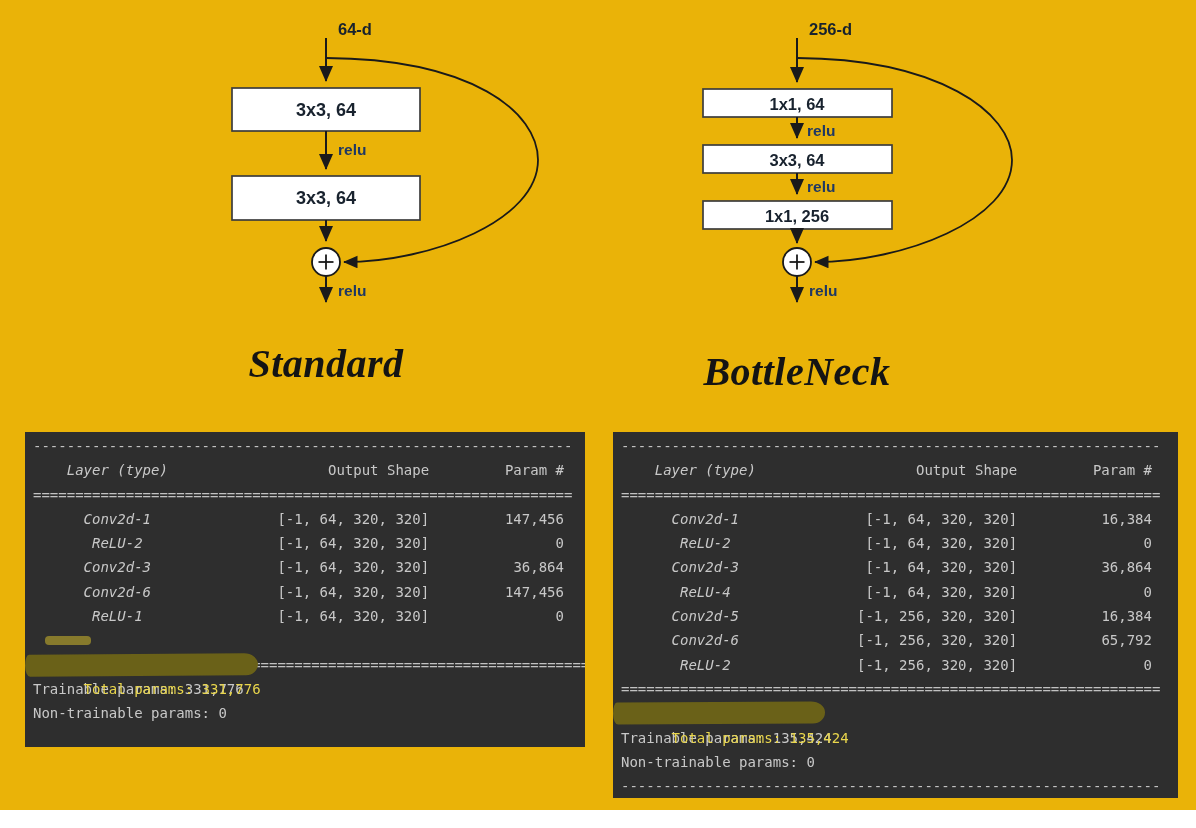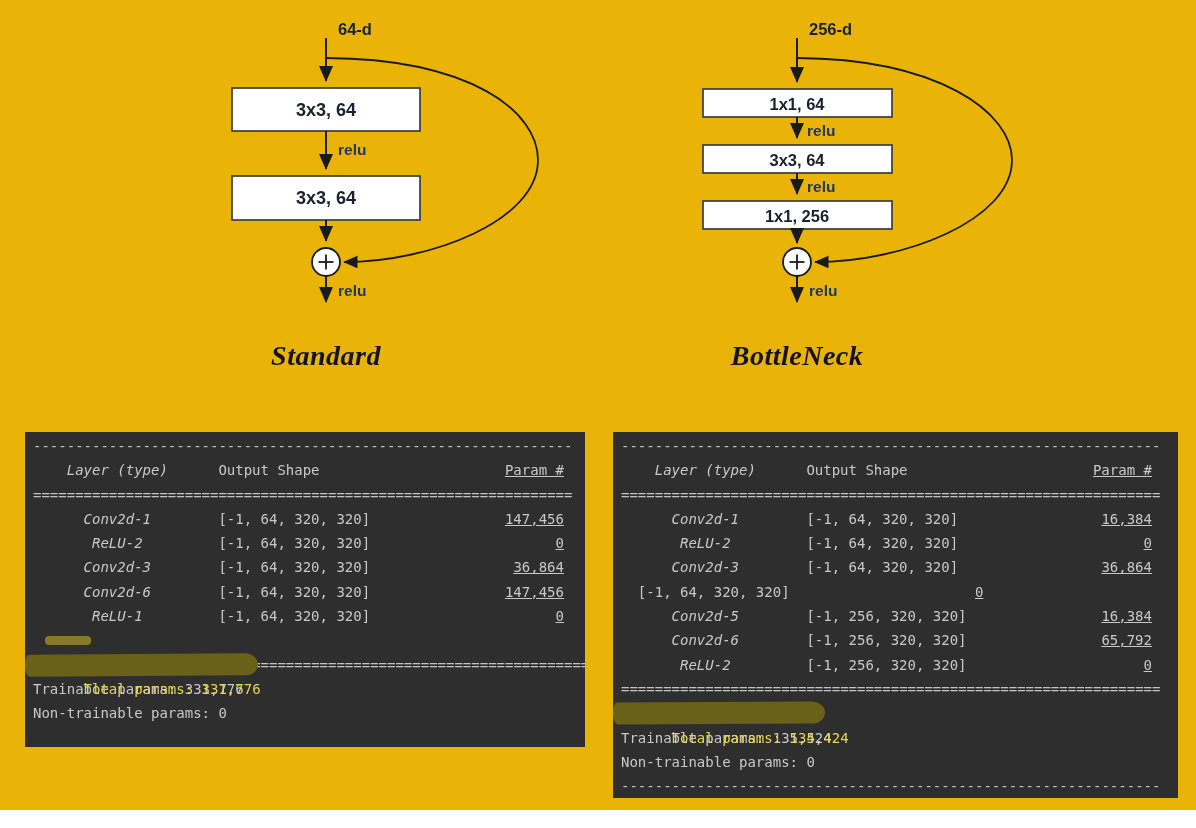--- a/index.html
+++ b/index.html
@@ -14,35 +14,35 @@
   .io-label{font-weight:bold;font-size:16.5px;fill:var(--diagram-text);}
   .relu-label{font-weight:600;font-size:15.5px;fill:var(--relu-text);}
   .flow-line{stroke:var(--arrow);stroke-width:2;fill:none;}
   .skip-line{stroke:var(--arrow);stroke-width:1.8;fill:none;}
   .layer-box{fill:#ffffff;stroke:#3d3d3d;stroke-width:1.7;}
   .plus-circle{fill:#ffffff;stroke:var(--arrow);stroke-width:1.8;}
   .plus-stroke{stroke:var(--arrow);stroke-width:1.8;}
 
   .caption{position:absolute;width:300px;text-align:center;color:#141414;
            font-family:"Liberation Serif",serif;font-style:italic;font-weight:bold;
-           font-size:28px;letter-spacing:.5px;}
+           font-size:40px;letter-spacing:.5px;}
   #cap-standard{left:176px;top:340px;}
-  #cap-bottleneck{left:647px;top:340px;}
+  #cap-bottleneck{left:647px;top:348px;}
 
   
   .terminal{position:absolute;background:var(--terminal-bg);color:var(--terminal-text);
             font-family:"DejaVu Sans Mono",monospace;font-size:14px;
             padding:2px 8px;box-sizing:border-box;overflow:hidden;}
   #term-left{left:25px;top:432px;width:560px;height:315px;}
   #term-right{left:613px;top:432px;width:565px;height:366px;}
   .tline{height:24.3px;line-height:24.3px;white-space:pre;position:relative;}
   .trow{display:flex;}
   .c1{display:inline-block;width:20ch;text-align:center;white-space:pre;font-style:italic;}
-  .c2{display:inline-block;width:25ch;margin-left:2ch;text-align:left;white-space:pre;}
-  .c3{display:inline-block;width:15ch;margin-left:1ch;text-align:right;white-space:pre;text-decoration:underline;}
+  .c2{display:inline-block;width:25ch;margin-left:2ch;text-align:right;white-space:pre;}
+  .c3{display:inline-block;width:15ch;margin-left:1ch;text-align:right;white-space:pre;}
   .sep{color:#c2c2c2;}
   .hl-line{color:var(--highlight-text);}
   .hl-band{position:absolute;top:1px;height:22px;left:-8px;background:var(--highlight-bg);
            border-radius:4px 14px 12px 5px / 11px;transform:rotate(-.35deg);z-index:0;}
   .hl-band.w-left{width:233px;}
   .hl-band.w-right{width:212px;}
   .hl-text{position:relative;z-index:1;}
   .smudge{position:absolute;left:12px;top:8px;width:46px;height:9px;
           background:rgba(210,186,44,.55);border-radius:4px;z-index:2;}
 </style>
@@ -161,21 +161,21 @@
     <div class="tline trow">
       <span class="c1">Conv2d-1</span><span class="c2">[-1, 64, 320, 320]</span><span class="c3">16,384</span>
     </div>
     <div class="tline trow">
       <span class="c1">ReLU-2</span><span class="c2">[-1, 64, 320, 320]</span><span class="c3">0</span>
     </div>
     <div class="tline trow">
       <span class="c1">Conv2d-3</span><span class="c2">[-1, 64, 320, 320]</span><span class="c3">36,864</span>
     </div>
     <div class="tline trow">
-      <span class="c2">[-1, 64, 320, 320]</span><span class="c3">0</span>
+      <span class="c1">ReLU-4</span><span class="c2">[-1, 64, 320, 320]</span><span class="c3">0</span>
     </div>
     <div class="tline trow">
       <span class="c1">Conv2d-5</span><span class="c2">[-1, 256, 320, 320]</span><span class="c3">16,384</span>
     </div>
     <div class="tline trow">
       <span class="c1">Conv2d-6</span><span class="c2">[-1, 256, 320, 320]</span><span class="c3">65,792</span>
     </div>
     <div class="tline trow">
       <span class="c1">ReLU-2</span><span class="c2">[-1, 256, 320, 320]</span><span class="c3">0</span>
     </div>

